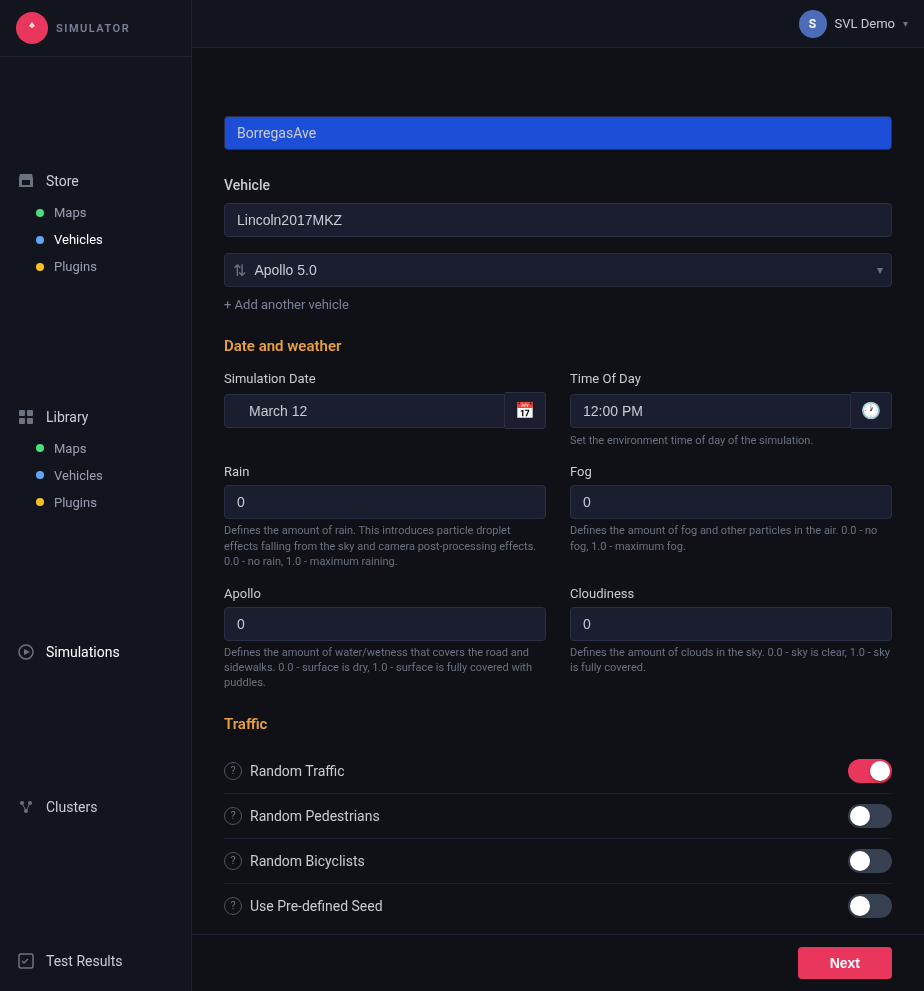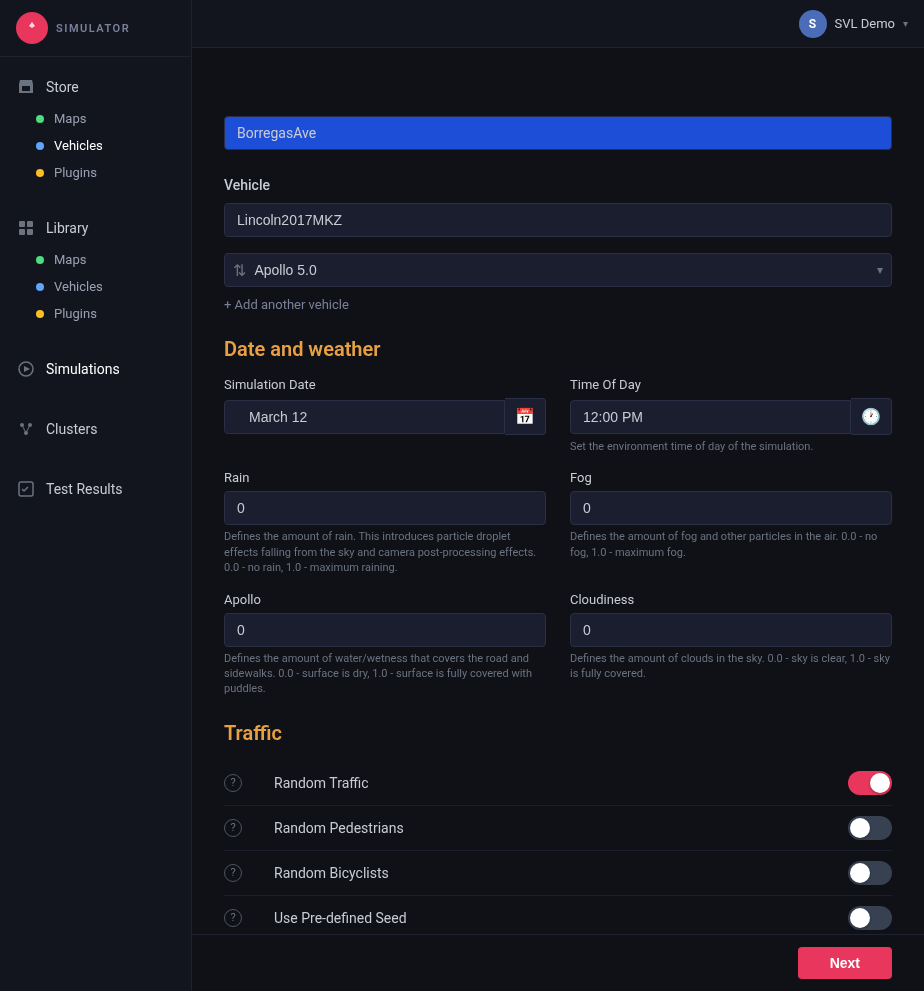--- a/index.html
+++ b/index.html
@@ -15,20 +15,21 @@
 
     
     .sidebar {
       width: 192px;
       background: #13151e;
       display: flex;
       flex-direction: column;
       padding: 0;
       flex-shrink: 0;
       border-right: 1px solid #1e2130;
+      justify-content: space-between;
     }
     .sidebar-logo {
       display: flex;
       align-items: center;
       padding: 12px 16px;
       border-bottom: 1px solid #1e2130;
     }
     .logo-icon {
       width: 32px;
       height: 32px;
@@ -202,21 +203,21 @@
     .add-vehicle-link {
       color: #7a8099;
       font-size: 13px;
       cursor: pointer;
       margin-top: 10px;
       display: inline-block;
     }
 
     
     .section-header {
-      font-size: 20px;
+      font-size: 15px;
       font-weight: 600;
       color: #e8a042;
       margin-bottom: 16px;
       margin-top: 24px;
     }
 
     
     .weather-grid {
       display: grid;
       grid-template-columns: 1fr 1fr;
@@ -319,21 +320,20 @@
       align-items: center;
       justify-content: center;
       font-size: 11px;
       color: #6b7280;
       cursor: pointer;
       flex-shrink: 0;
     }
     .traffic-label {
       font-size: 14px;
       color: #c8ccd4;
-      margin-left: 24px;
     }
 
     
     .toggle {
       position: relative;
       width: 44px;
       height: 24px;
       flex-shrink: 0;
     }
     .toggle-track {

